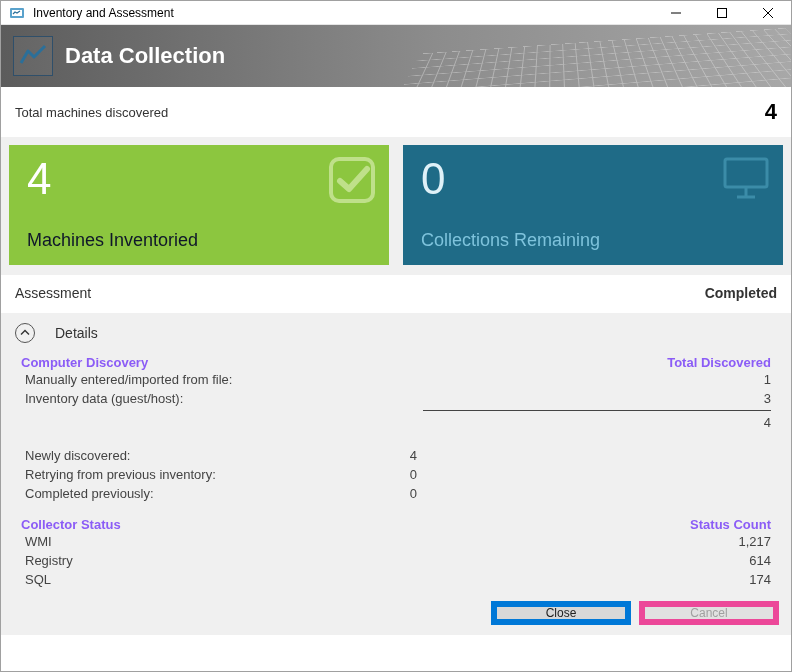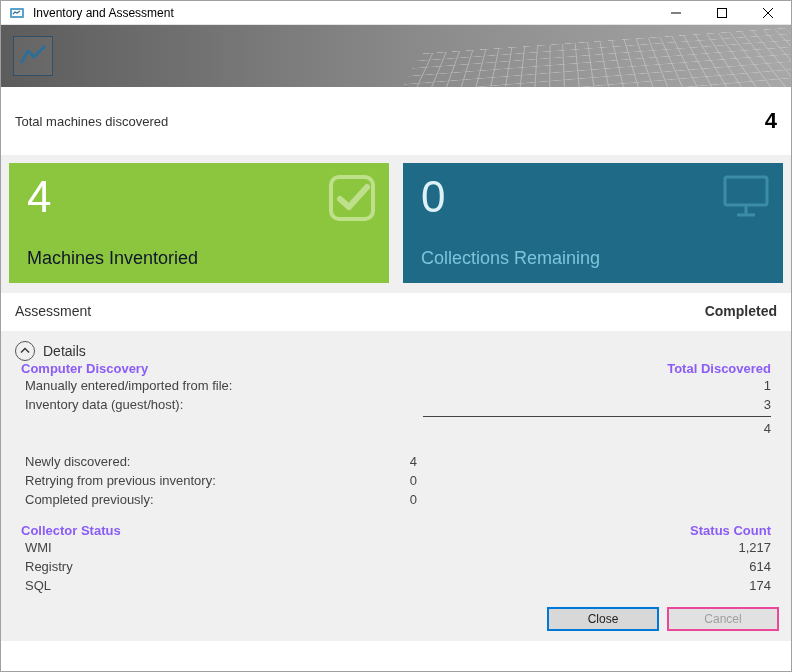--- a/index.html
+++ b/index.html
@@ -65,21 +65,21 @@
       transform: perspective(400px) rotateX(55deg) rotateZ(-8deg);
       background-image:
         repeating-linear-gradient(0deg, transparent, transparent 13px, #e0e0e0 13px, #e0e0e0 14px),
         repeating-linear-gradient(90deg, transparent, transparent 13px, #e0e0e0 13px, #e0e0e0 14px);
       pointer-events: none;
     }
 
     .total-row {
       display: flex;
       align-items: center;
-      padding: 21px 14px;
+      padding: 12px 14px;
       background: #fff;
     }
     .total-row .label { flex: 1; color: #333; }
     .total-row .value { font-size: 22px; font-weight: 700; color: #000; }
 
     .cards {
       display: grid;
       grid-template-columns: 1fr 1fr;
       gap: 14px;
       padding: 8px 8px 10px 8px;
@@ -121,21 +121,22 @@
       background: #fff;
     }
     .assess-row .label { flex: 1; font-size: 14px; }
     .assess-row .status { font-weight: 700; font-size: 14px; }
 
     .details-area {
       background: #f0f0f0;
       padding: 10px 14px 4px 14px;
     }
     .details-header {
-      display: flex; align-items: center; gap: 8px;
+      display: flex; align-items: center; gap: 20px;
+      margin-bottom: 12px;
     }
     .toggle-btn {
       width: 20px; height: 20px;
       border: 1.5px solid #555;
       border-radius: 50%;
       display: flex; align-items: center; justify-content: center;
       background: #f0f0f0;
       cursor: pointer;
     }
     .details-header .lbl { font-size: 14px; }
@@ -154,22 +155,22 @@
     .spacer { grid-column: 1 / -1; height: 14px; }
 
     .btnbar {
       display: flex;
       justify-content: flex-end;
       gap: 8px;
       padding: 8px 12px 10px 12px;
       background: #f0f0f0;
     }
     .btn {
-      width: 112px; height: 24px;
-      border: 2px solid #ec4899;
+      width: 140px; height: 24px;
+      border: 6px solid #ec4899;
       background: #e1e1e1;
       font-size: 12px;
       color: #222;
       display: flex; align-items: center; justify-content: center;
       cursor: pointer;
     }
     .btn.primary { background: #d8d8d8; border-color: #0078d7; }
     .btn.disabled { color: #a0a0a0; cursor: default; }
   </style>
 </head>
@@ -201,20 +202,21 @@
       </svg>
   </div>
 </div>
 
 <div class="banner">
   <div class="banner-icon">
     <svg width="30" height="30" viewBox="0 0 30 30">
       <polyline points="3,22 10,10 16,16 27,5" stroke="#2b6f99" stroke-width="3" fill="none" stroke-linejoin="round"></polyline>
     </svg>
   </div>
+  <div class="banner-title">Data Collection</div>
   <div class="banner-grid"></div>
 </div>
 
 <div class="total-row">
   <div class="label">Total machines discovered</div>
   <div class="value">4</div>
 </div>
 
 <div class="cards">
   <div class="card card-green">

